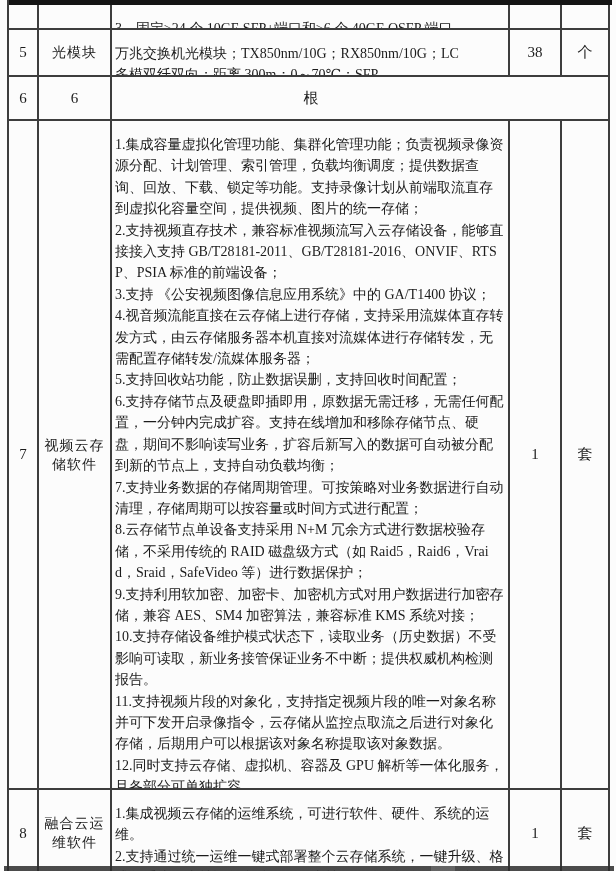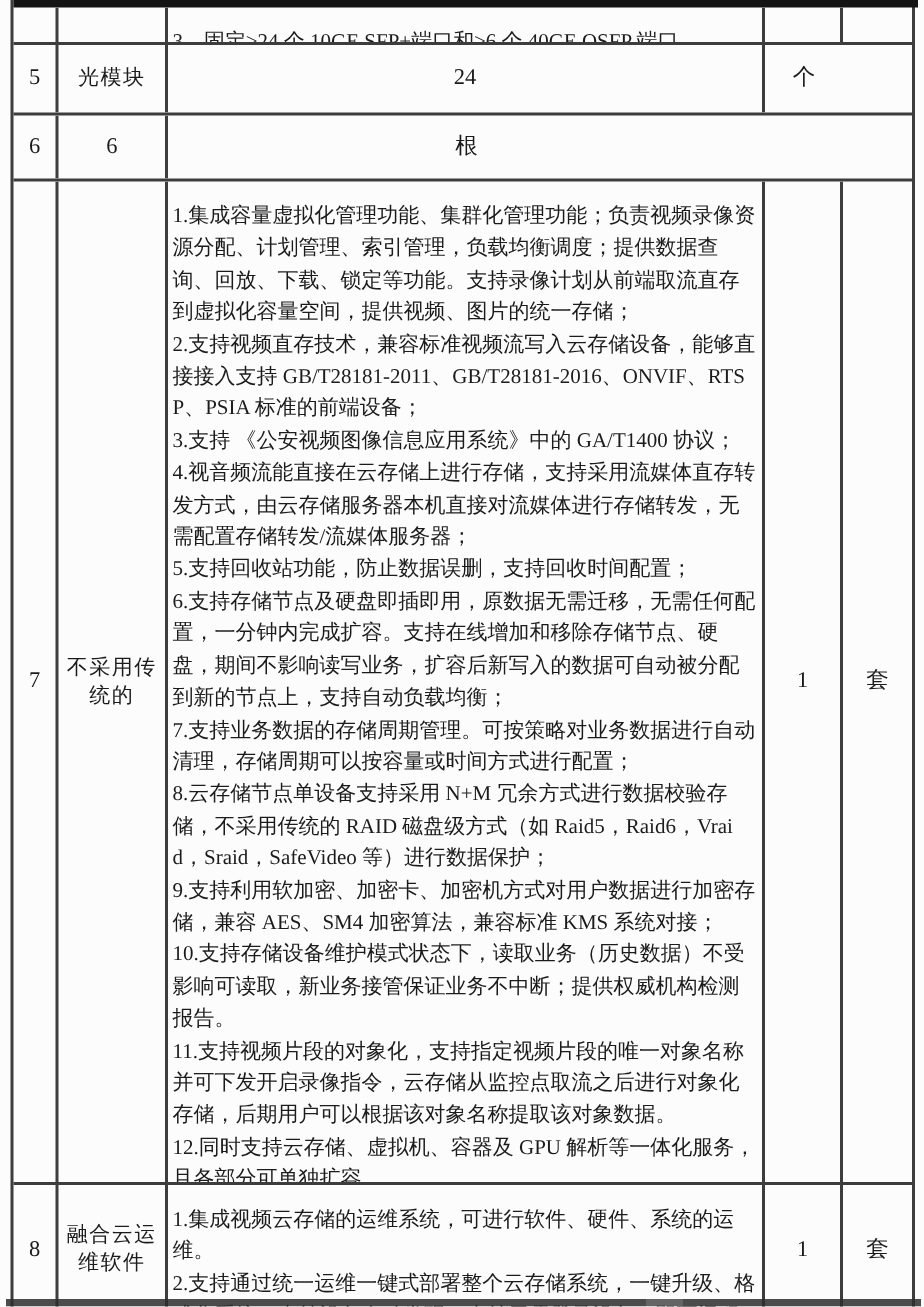--- a/index.html
+++ b/index.html
@@ -80,33 +80,35 @@
       <div class="t-cell c-center"></div>
       <div class="t-cell c-center c-name"></div>
       <div class="t-cell c-desc">3、固定≥24 个 10GE SFP+端口和≥6 个 40GE QSFP 端口。</div>
       <div class="t-cell c-center"></div>
       <div class="t-cell c-center"></div>
     </div>
 
     <div class="t-row row-5">
       <div class="t-cell c-center">5</div>
       <div class="t-cell c-center c-name">光模块</div>
-      <div class="t-cell c-center">24</div>
+      <div class="t-cell c-desc">万兆交换机光模块；TX850nm/10G；RX850nm/10G；LC
+多模双纤双向；距离 300m；0～70℃；SFP</div>
+      <div class="t-cell c-center">38</div>
       <div class="t-cell c-center">个</div>
     </div>
 
     <div class="t-row row-6">
       <div class="t-cell c-center">6</div>
       <div class="t-cell c-center">6</div>
       <div class="t-cell c-center">根</div>
     </div>
 
     <div class="t-row row-7">
       <div class="t-cell c-center">7</div>
-      <div class="t-cell c-center c-name">不采用传统的</div>
+      <div class="t-cell c-center c-name">视频云存储软件</div>
       <div class="t-cell c-desc">1.集成容量虚拟化管理功能、集群化管理功能；负责视频录像资源分配、计划管理、索引管理，负载均衡调度；提供数据查询、回放、下载、锁定等功能。支持录像计划从前端取流直存到虚拟化容量空间，提供视频、图片的统一存储；
 2.支持视频直存技术，兼容标准视频流写入云存储设备，能够直接接入支持 GB/T28181-2011、GB/T28181-2016、ONVIF、RTSP、PSIA 标准的前端设备；
 3.支持 《公安视频图像信息应用系统》中的 GA/T1400 协议；
 4.视音频流能直接在云存储上进行存储，支持采用流媒体直存转发方式，由云存储服务器本机直接对流媒体进行存储转发，无需配置存储转发/流媒体服务器；
 5.支持回收站功能，防止数据误删，支持回收时间配置；
 6.支持存储节点及硬盘即插即用，原数据无需迁移，无需任何配置，一分钟内完成扩容。支持在线增加和移除存储节点、硬盘，期间不影响读写业务，扩容后新写入的数据可自动被分配到新的节点上，支持自动负载均衡；
 7.支持业务数据的存储周期管理。可按策略对业务数据进行自动清理，存储周期可以按容量或时间方式进行配置；
 8.云存储节点单设备支持采用 N+M 冗余方式进行数据校验存储，不采用传统的 RAID 磁盘级方式（如 Raid5，Raid6，Vraid，Sraid，SafeVideo 等）进行数据保护；
 9.支持利用软加密、加密卡、加密机方式对用户数据进行加密存储，兼容 AES、SM4 加密算法，兼容标准 KMS 系统对接；
 10.支持存储设备维护模式状态下，读取业务（历史数据）不受影响可读取，新业务接管保证业务不中断；提供权威机构检测报告。

